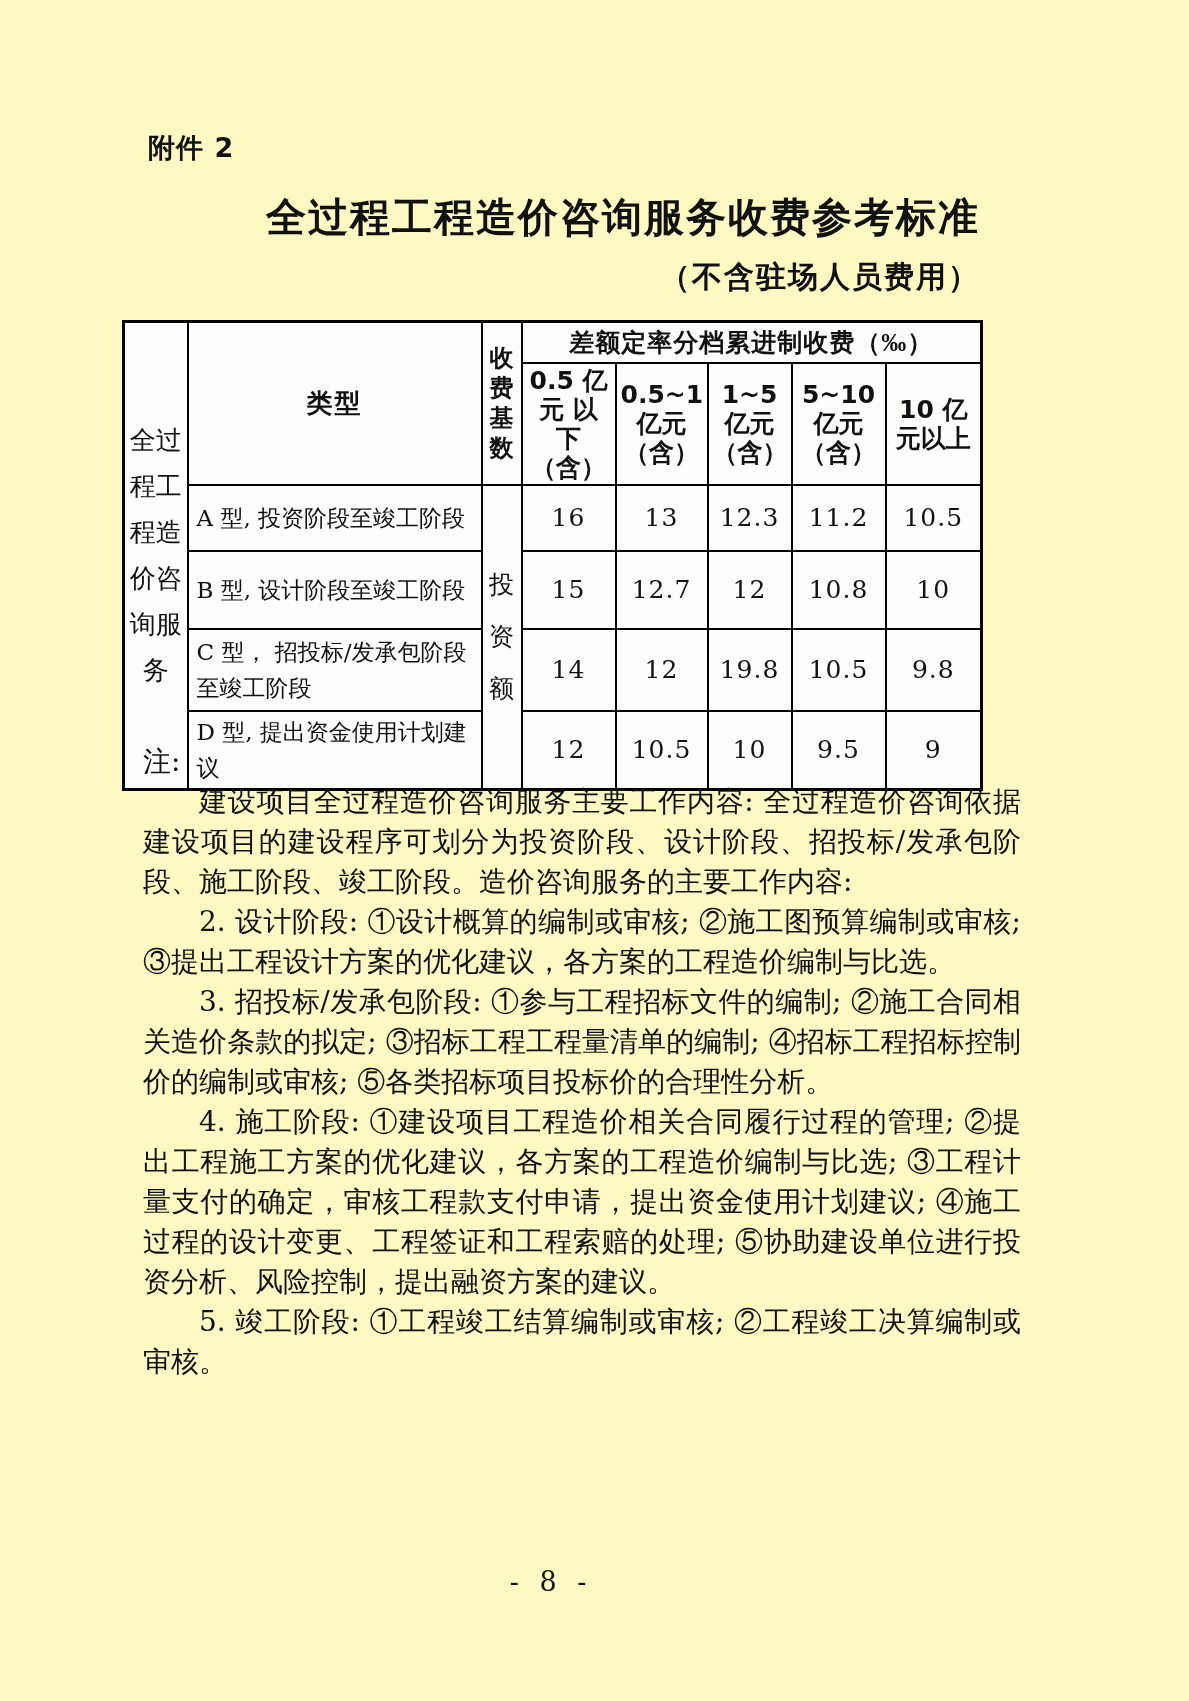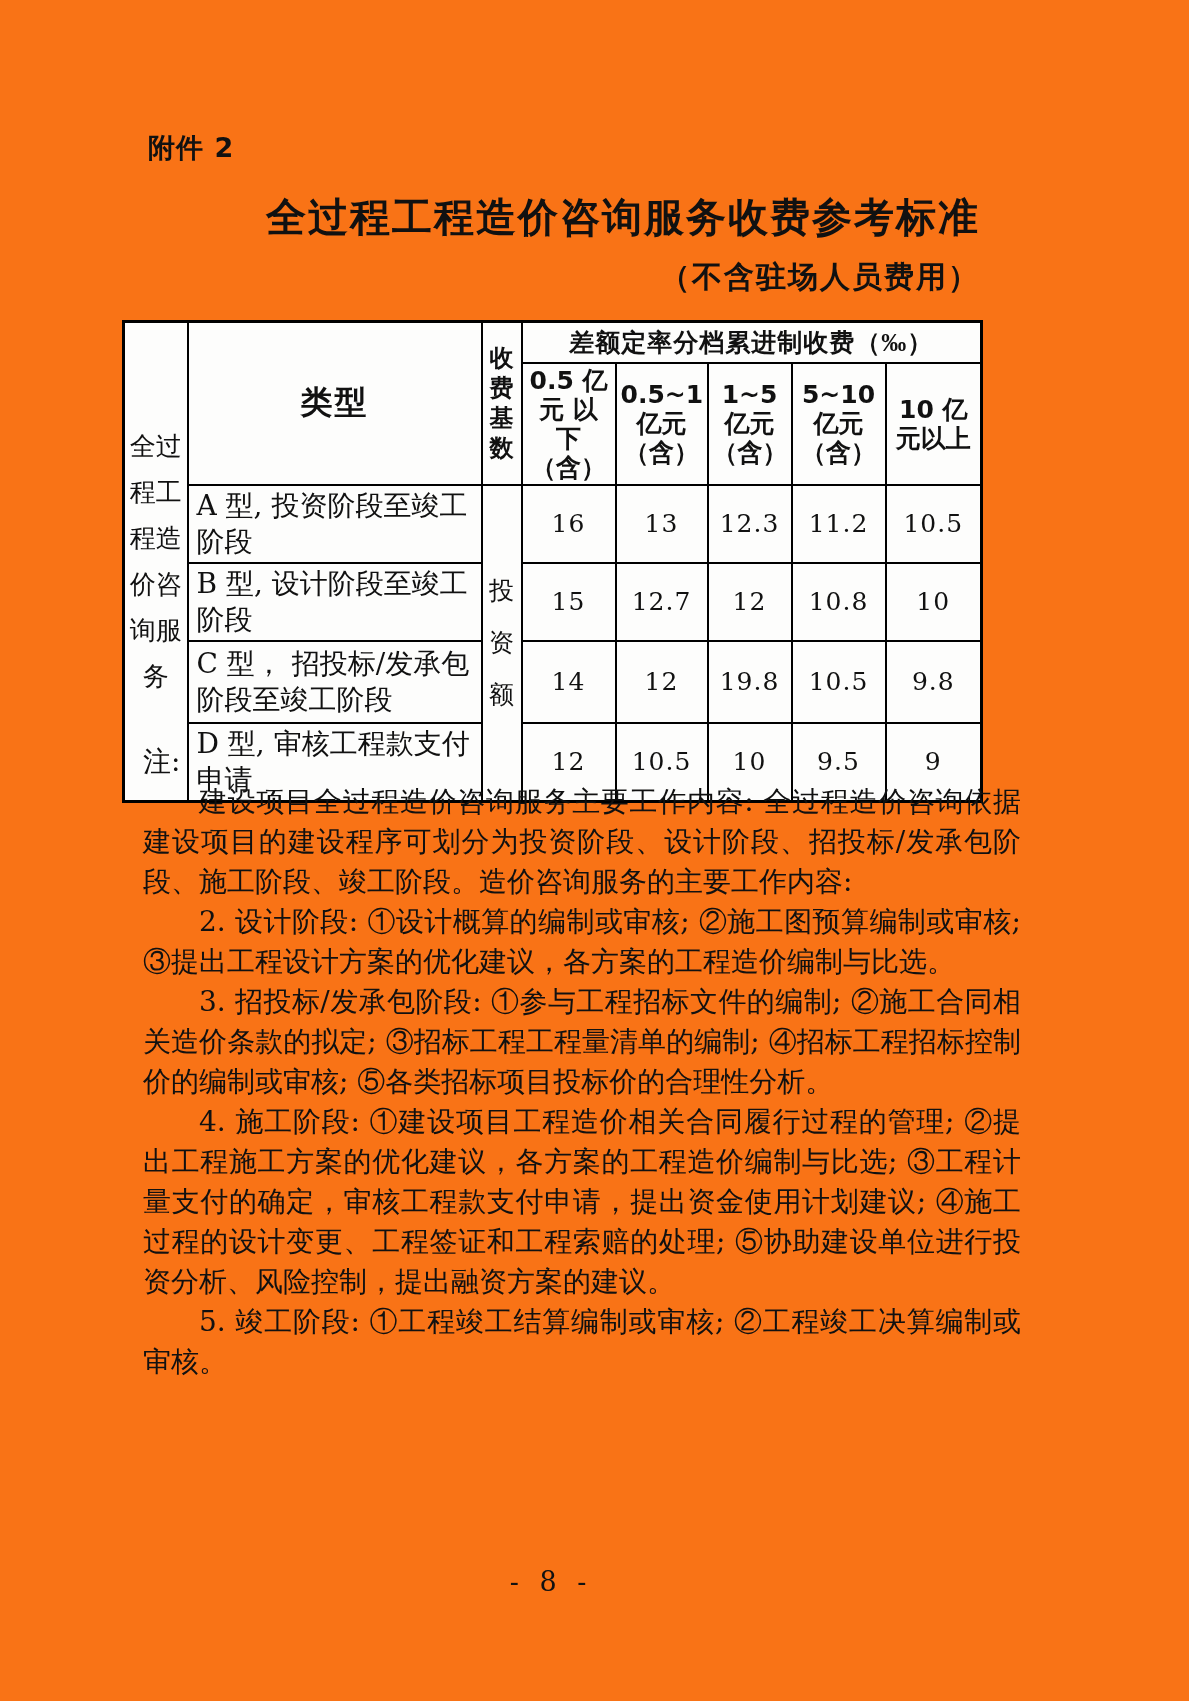--- a/index.html
+++ b/index.html
@@ -2,21 +2,21 @@
 <html><head>
 <meta charset="utf-8">
 <style>
   * { margin: 0; padding: 0; box-sizing: border-box; }
   html, body { background: #e8e8e8; }
   .page {
     position: relative;
     width: 1189px;
     height: 1701px;
     margin: 0 auto;
-    background: #f97316;
+    background: #fef9c3;
     color: #111;
     font-family: "DejaVu Serif", "Liberation Serif", serif;
     overflow: hidden;
   }
   .attachment-label {
     position: absolute;
     left: 148px;
     top: 130px;
     font-family: "DejaVu Sans", "Liberation Sans", sans-serif;
     font-weight: bold;
@@ -63,21 +63,21 @@
   table.fee-table { border: 3px solid #000; }
   .service-cell {
     font-size: 26px;
     line-height: 46px;
     white-space: pre-line;
     padding: 0 2px;
   }
   .type-header {
     font-family: Liberation Serif, serif;
     font-weight: bold;
-    font-size: 32px;
+    font-size: 26px;
     letter-spacing: 2px;
   }
   .feebase-header {
     font-family: "DejaVu Sans", "Liberation Sans", sans-serif;
     font-weight: bold;
     font-size: 24px;
     line-height: 30px;
     white-space: pre-line;
     padding: 0;
   }
@@ -90,21 +90,21 @@
   .col-header {
     font-family: "DejaVu Sans", "Liberation Sans", sans-serif;
     font-weight: bold;
     font-size: 25px;
     line-height: 29px;
     white-space: pre-line;
     padding: 2px 0;
   }
   .row-label {
     text-align: left !important;
-    font-size: 28px;
+    font-size: 23px;
     line-height: 36px;
     padding-left: 8px !important;
     padding-right: 6px !important;
   }
   .feebase-value {
     font-size: 25px;
     line-height: 52px;
     white-space: pre-line;
     padding: 0;
   }
@@ -205,21 +205,21 @@
     </tr>
     <tr style="height:82px">
       <td class="row-label">C 型， 招投标/发承包阶段至竣工阶段</td>
       <td class="num-cell">14</td>
       <td class="num-cell">12</td>
       <td class="num-cell">19.8</td>
       <td class="num-cell">10.5</td>
       <td class="num-cell">9.8</td>
     </tr>
     <tr style="height:58px">
-      <td class="row-label">D 型, 审核工程款支付申请</td>
+      <td class="row-label">D 型, 提出资金使用计划建议</td>
       <td class="num-cell">12</td>
       <td class="num-cell">10.5</td>
       <td class="num-cell">10</td>
       <td class="num-cell">9.5</td>
       <td class="num-cell">9</td>
     </tr>
   </tbody>
     </table>
 
   <div class="notes">

